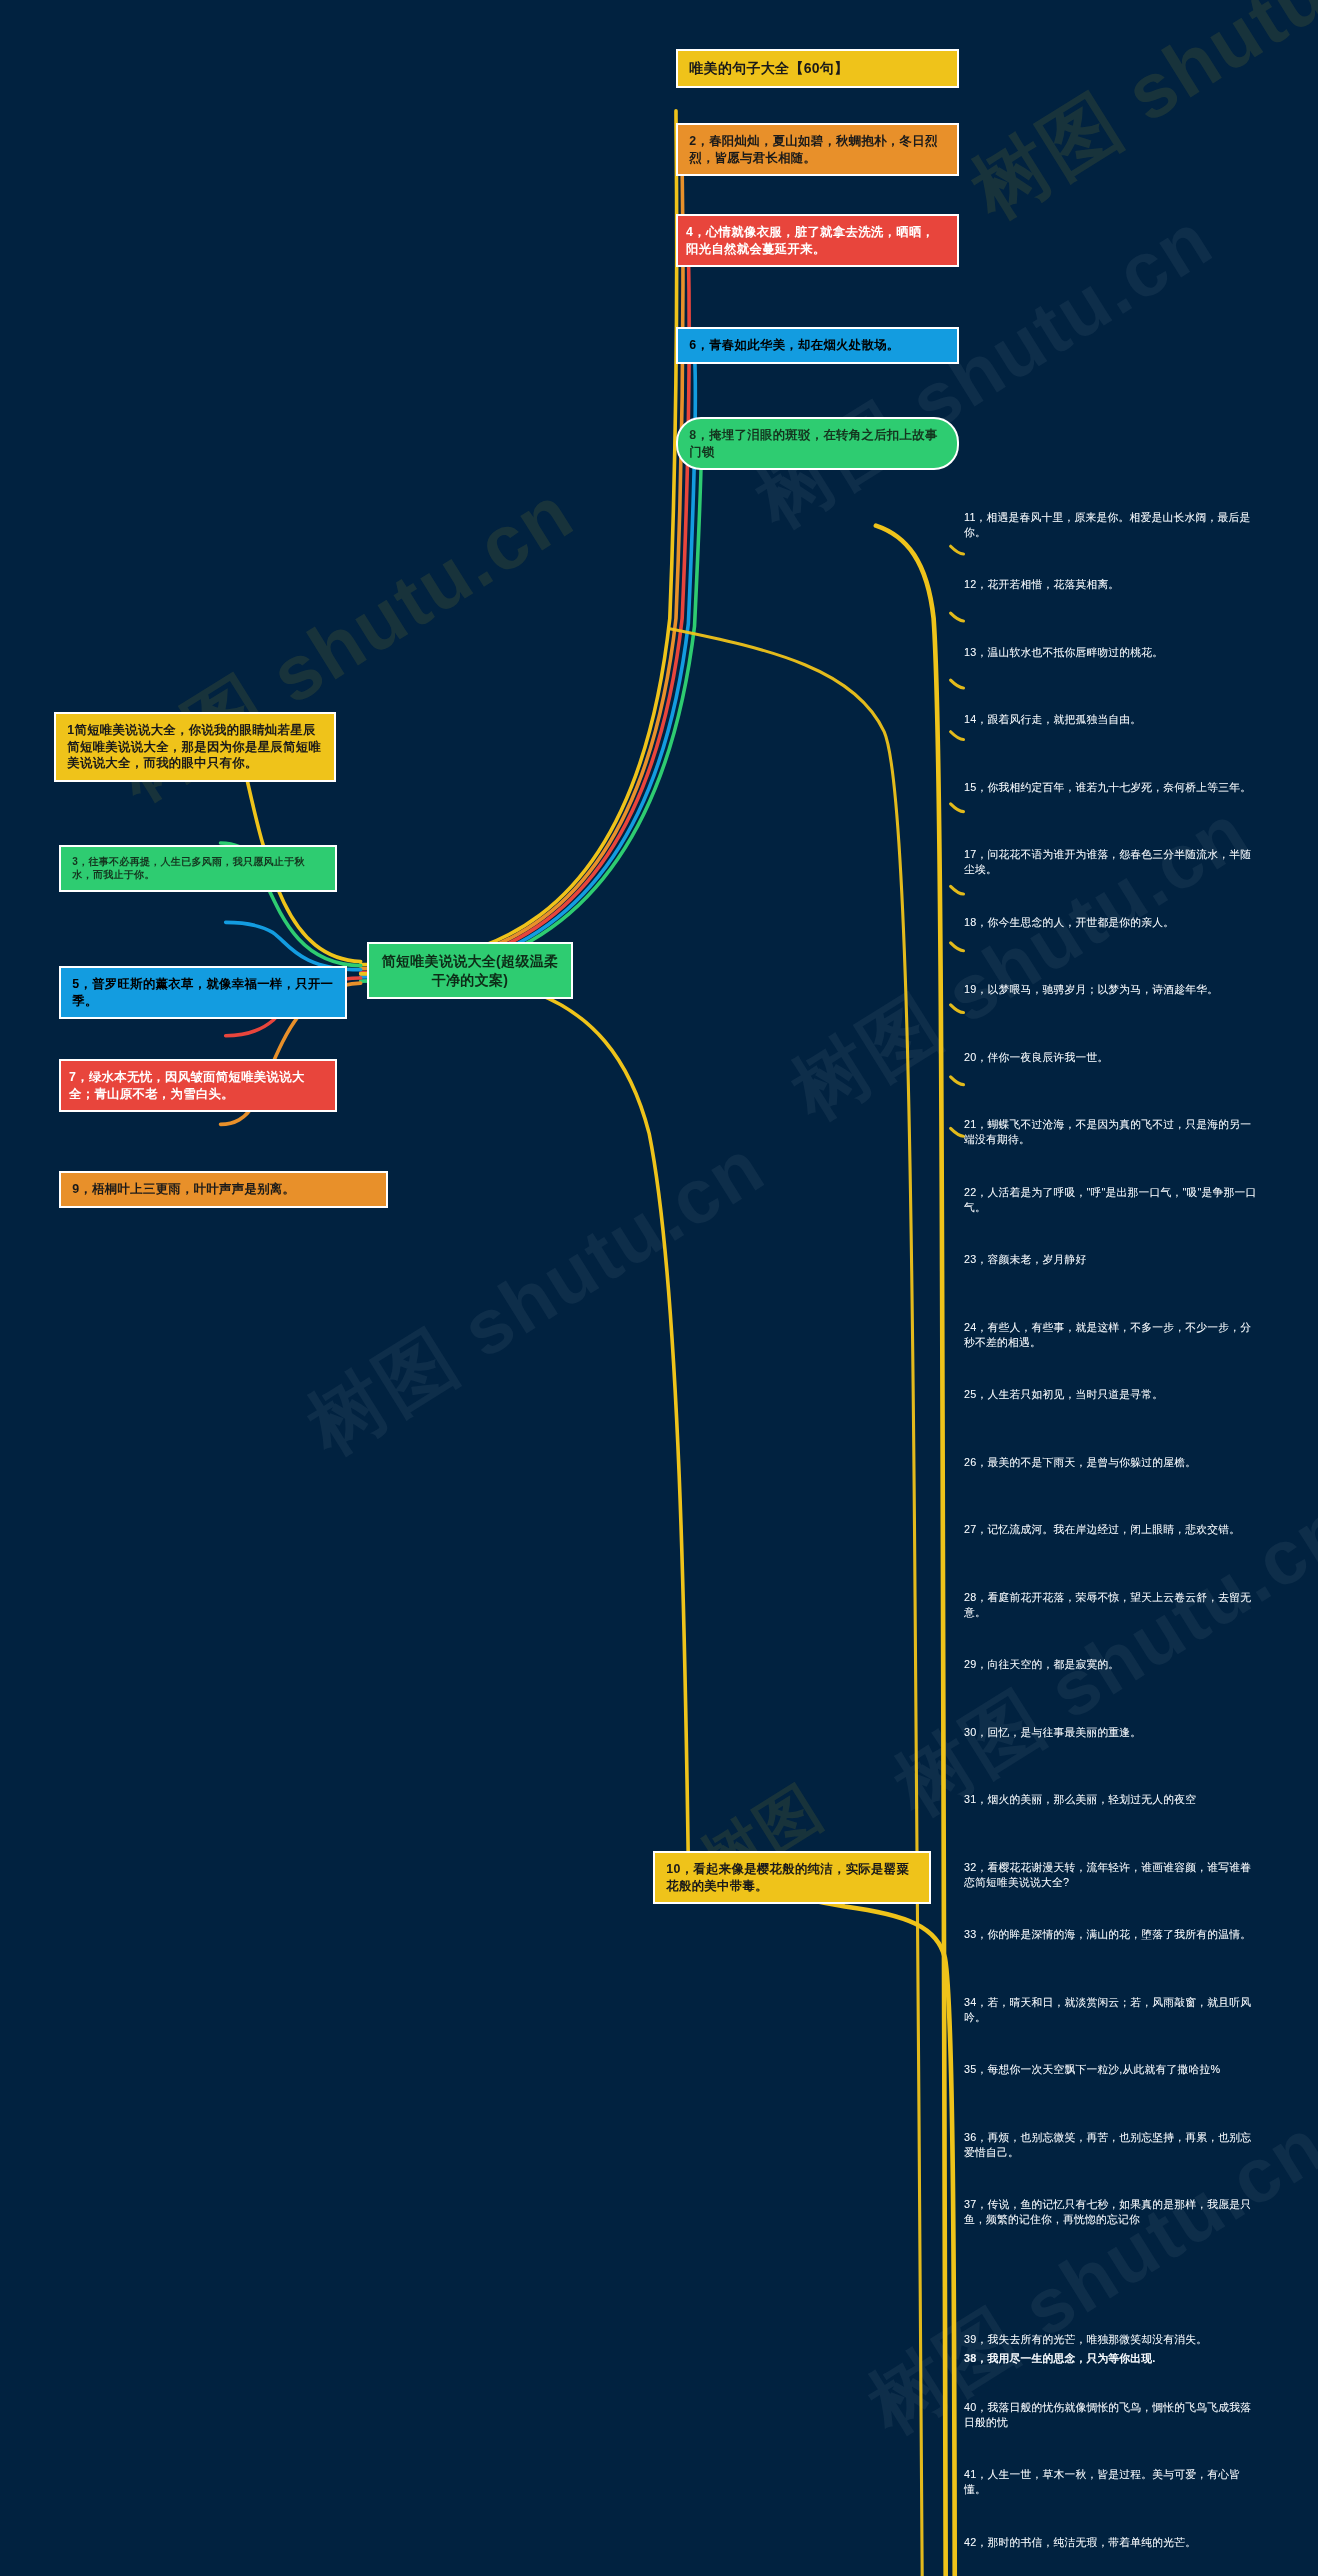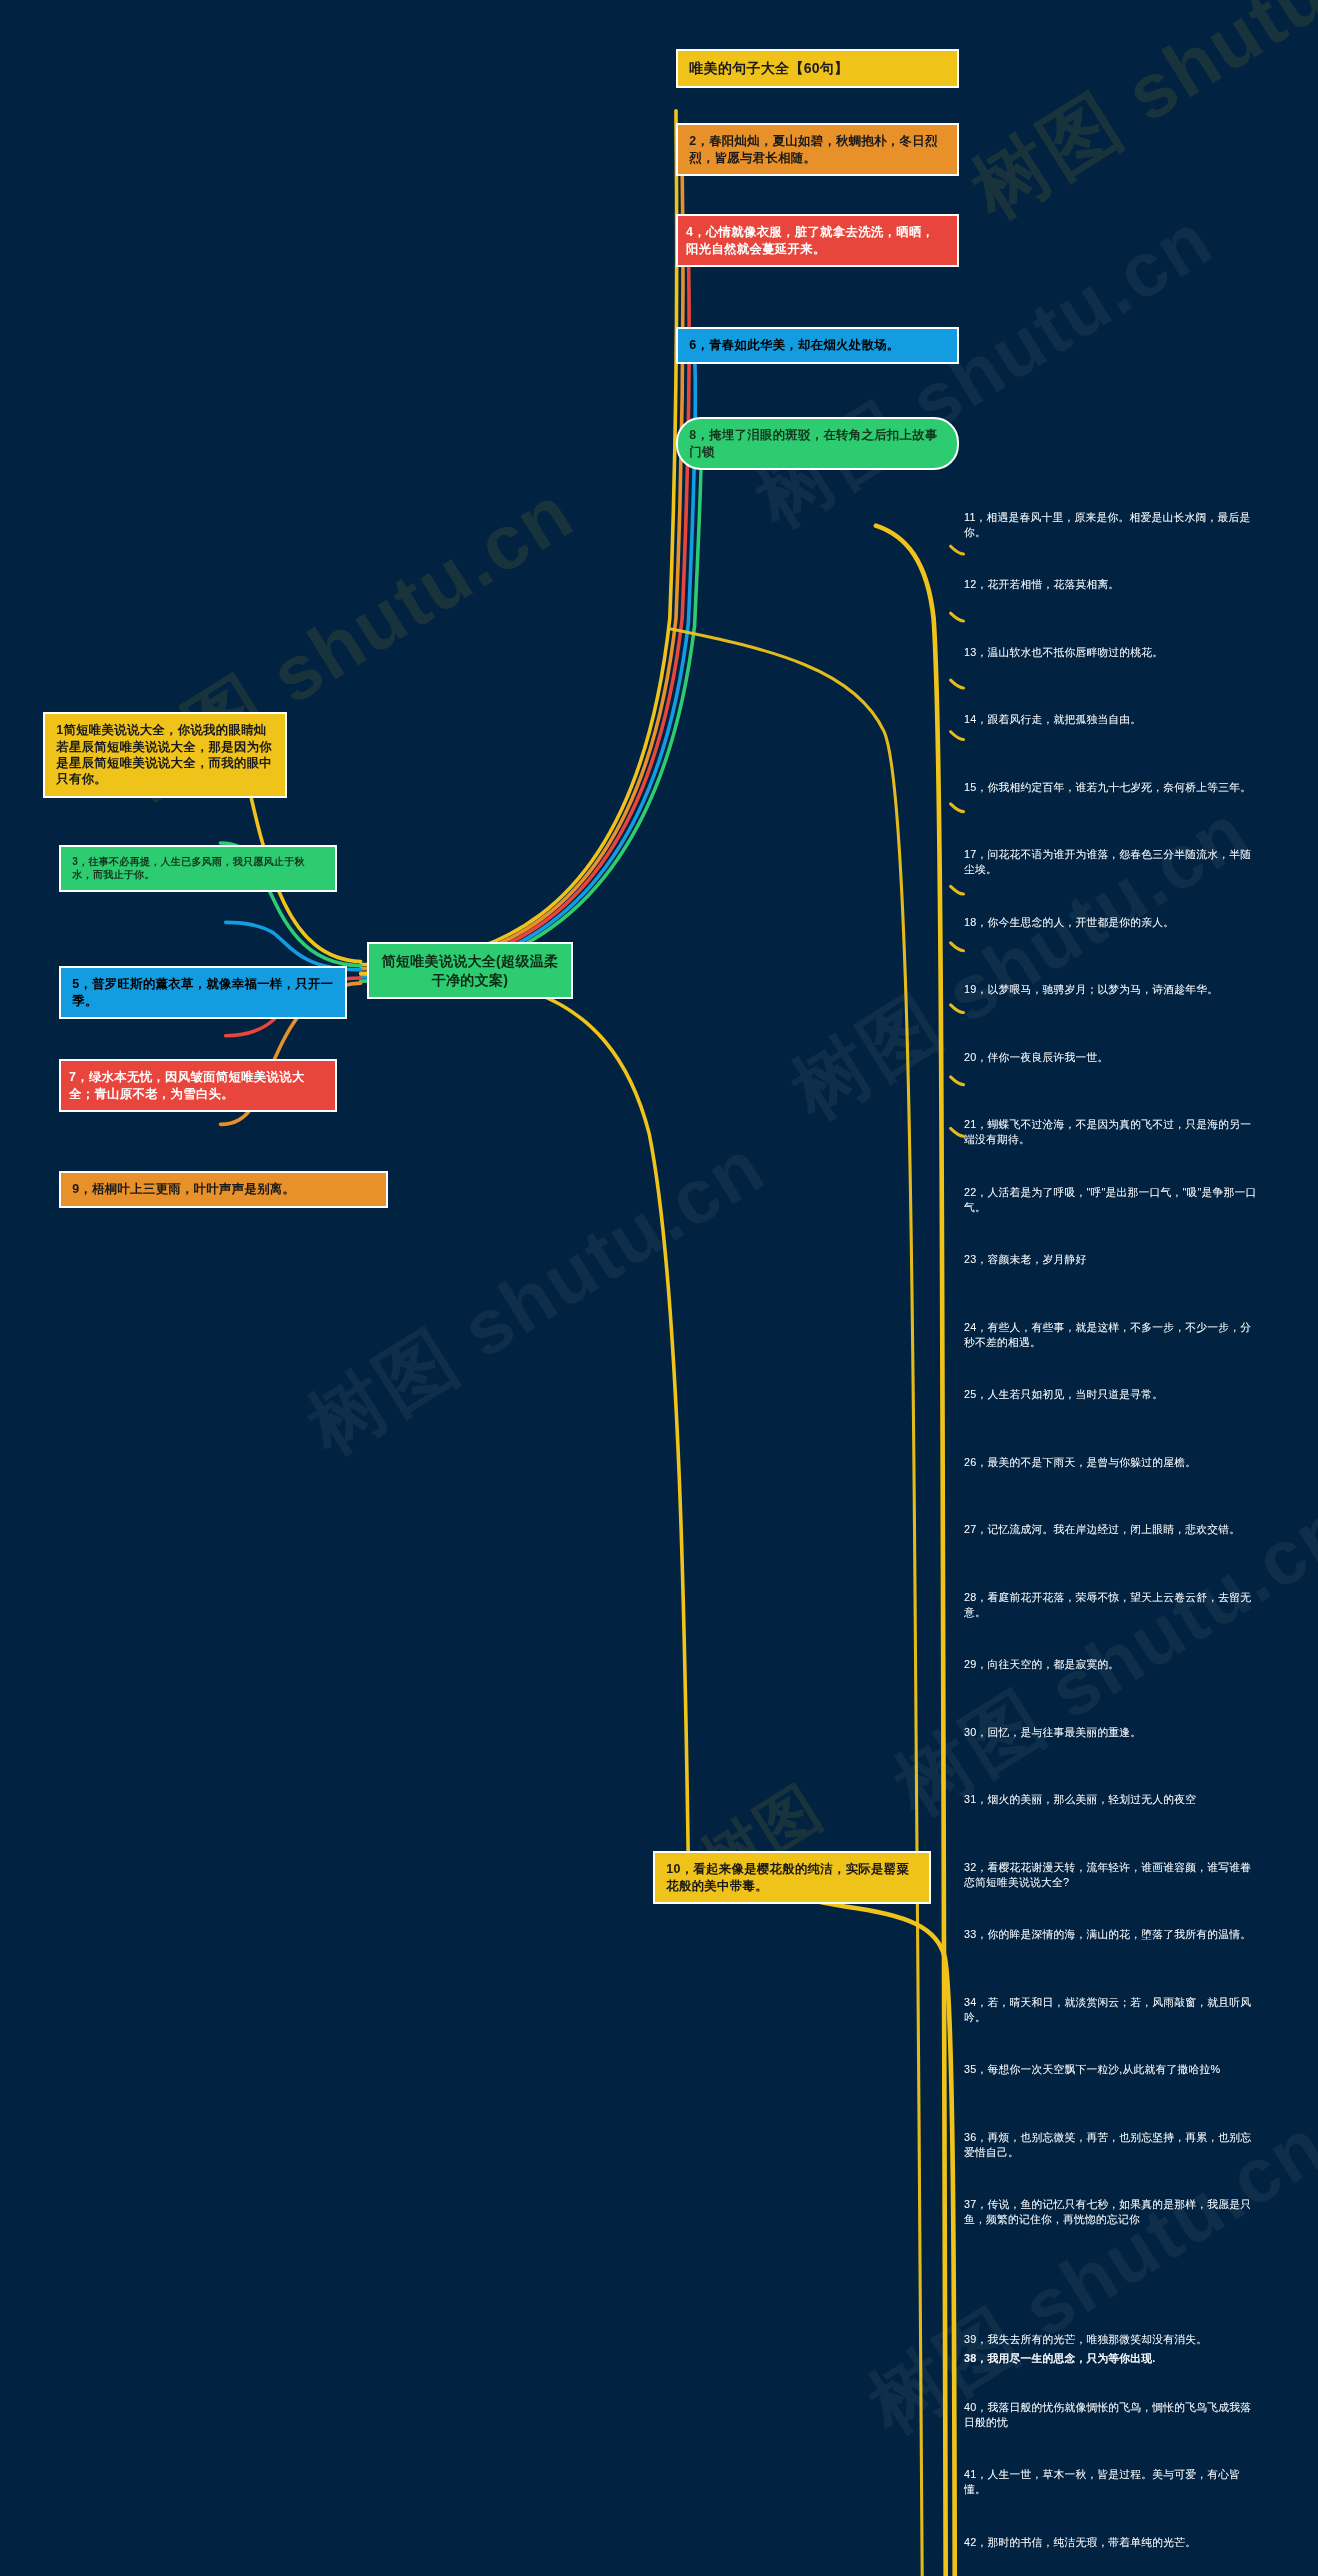--- a/index.html
+++ b/index.html
@@ -135,21 +135,21 @@
   <div class="node yellow" style="left:676px; top:49px; width:283px; font-size:14px;">唯美的句子大全【60句】</div>
 
   <div class="node orange" style="left:676px; top:123px; width:283px; font-size:12.4px;">2，春阳灿灿，夏山如碧，秋蜩抱朴，冬日烈烈，皆愿与君长相随。</div>
 
   <div class="node red" style="left:676px; top:214px; width:283px; font-size:12.4px;">4，心情就像衣服，脏了就拿去洗洗，晒晒，阳光自然就会蔓延开来。</div>
 
   <div class="node blue" style="left:676px; top:327px; width:283px; font-size:12.4px;">6，青春如此华美，却在烟火处散场。</div>
 
   <div class="node green" style="left:676px; top:417px; width:283px; font-size:12.4px;border-radius:25px;">8，掩埋了泪眼的斑驳，在转角之后扣上故事门锁</div>
 
-  <div class="node yellow" style="left:43px; top:712px; width:244px; font-size:12.4px;">1简短唯美说说大全，你说我的眼睛灿若星辰简短唯美说说大全，那是因为你是星辰简短唯美说说大全，而我的眼中只有你。</div>
+  <div class="node yellow" style="left:54px; top:712px; width:282px; font-size:12.4px;">1简短唯美说说大全，你说我的眼睛灿若星辰简短唯美说说大全，那是因为你是星辰简短唯美说说大全，而我的眼中只有你。</div>
 
   <div class="node green" style="left:59px; top:845px; width:278px; font-size:10px;">3，往事不必再提，人生已多风雨，我只愿风止于秋水，而我止于你。</div>
 
   <div class="node blue" style="left:59px; top:966px; width:288px; font-size:12.4px;">5，普罗旺斯的薰衣草，就像幸福一样，只开一季。</div>
 
   <div class="node red" style="left:59px; top:1059px; width:278px; font-size:12.4px;">7，绿水本无忧，因风皱面简短唯美说说大全；青山原不老，为雪白头。</div>
 
   <div class="node orange" style="left:59px; top:1171px; width:329px; font-size:12.4px;">9，梧桐叶上三更雨，叶叶声声是别离。</div>
 
   <div class="node green-dark" style="left:367px; top:942px; width:206px; font-size:14px; text-align:center;">简短唯美说说大全(超级温柔干净的文案)</div>

